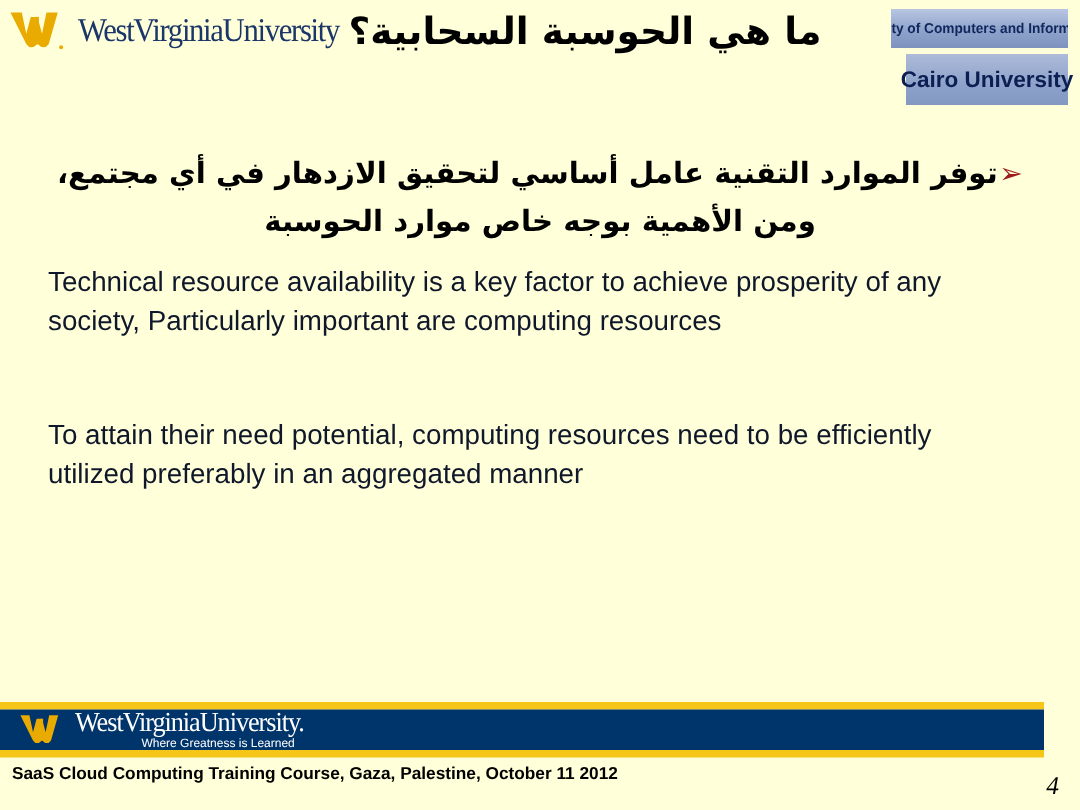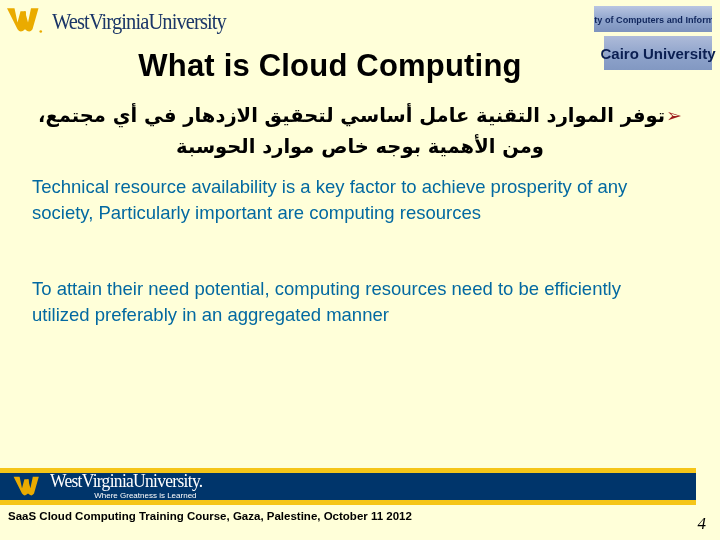--- a/index.html
+++ b/index.html
@@ -156,21 +156,21 @@
     font-size: 19px;
     padding-left: 1px;
   }
 
   .para-en {
     direction: ltr;
     text-align: left;
     font-family: "Liberation Sans", sans-serif;
     font-size: 18.5px;
     line-height: 26px;
-    color: #0369a1;
+    color: #0f172a;
     margin: 0;
     padding: 0 26px 0 8px;
   }
 
   .gap-sm { height: 12px; }
   .gap-md { height: 38px; }
 
   
   .footer-banner {
     position: absolute;
@@ -258,22 +258,22 @@
 
   <div class="wvu-logo-top">
     <svg class="wv-mark" viewBox="0 0 100 80">
       <path d="M2 6 L22 6 L30 44 L38 14 L50 14 L58 44 L66 6 L86 6 L70 62 Q62 74 50 62 Q38 74 30 62 Z" fill="#eaab00"></path>
       <path d="M50 14 L50 52" stroke="#eaab00" stroke-width="5" fill="none"></path>
       <circle cx="92" cy="68" r="3.5" fill="#eaab00"></circle>
     </svg>
     <div class="wvu-wordmark">WestVirginiaUniversity</div>
   </div>
 
-
-  <div class="title-en">What is Cloud Computing</div>
+  <div class="title-ar">ما هي الحوسبة السحابية؟</div>
+
 
   <div class="cairo-logo">
     <div class="cairo-band">
       <span>Faculty of Computers and Information</span>
     </div>
     <div class="cairo-band2">
       <span>Cairo University</span>
     </div>
   </div>
 </div>

